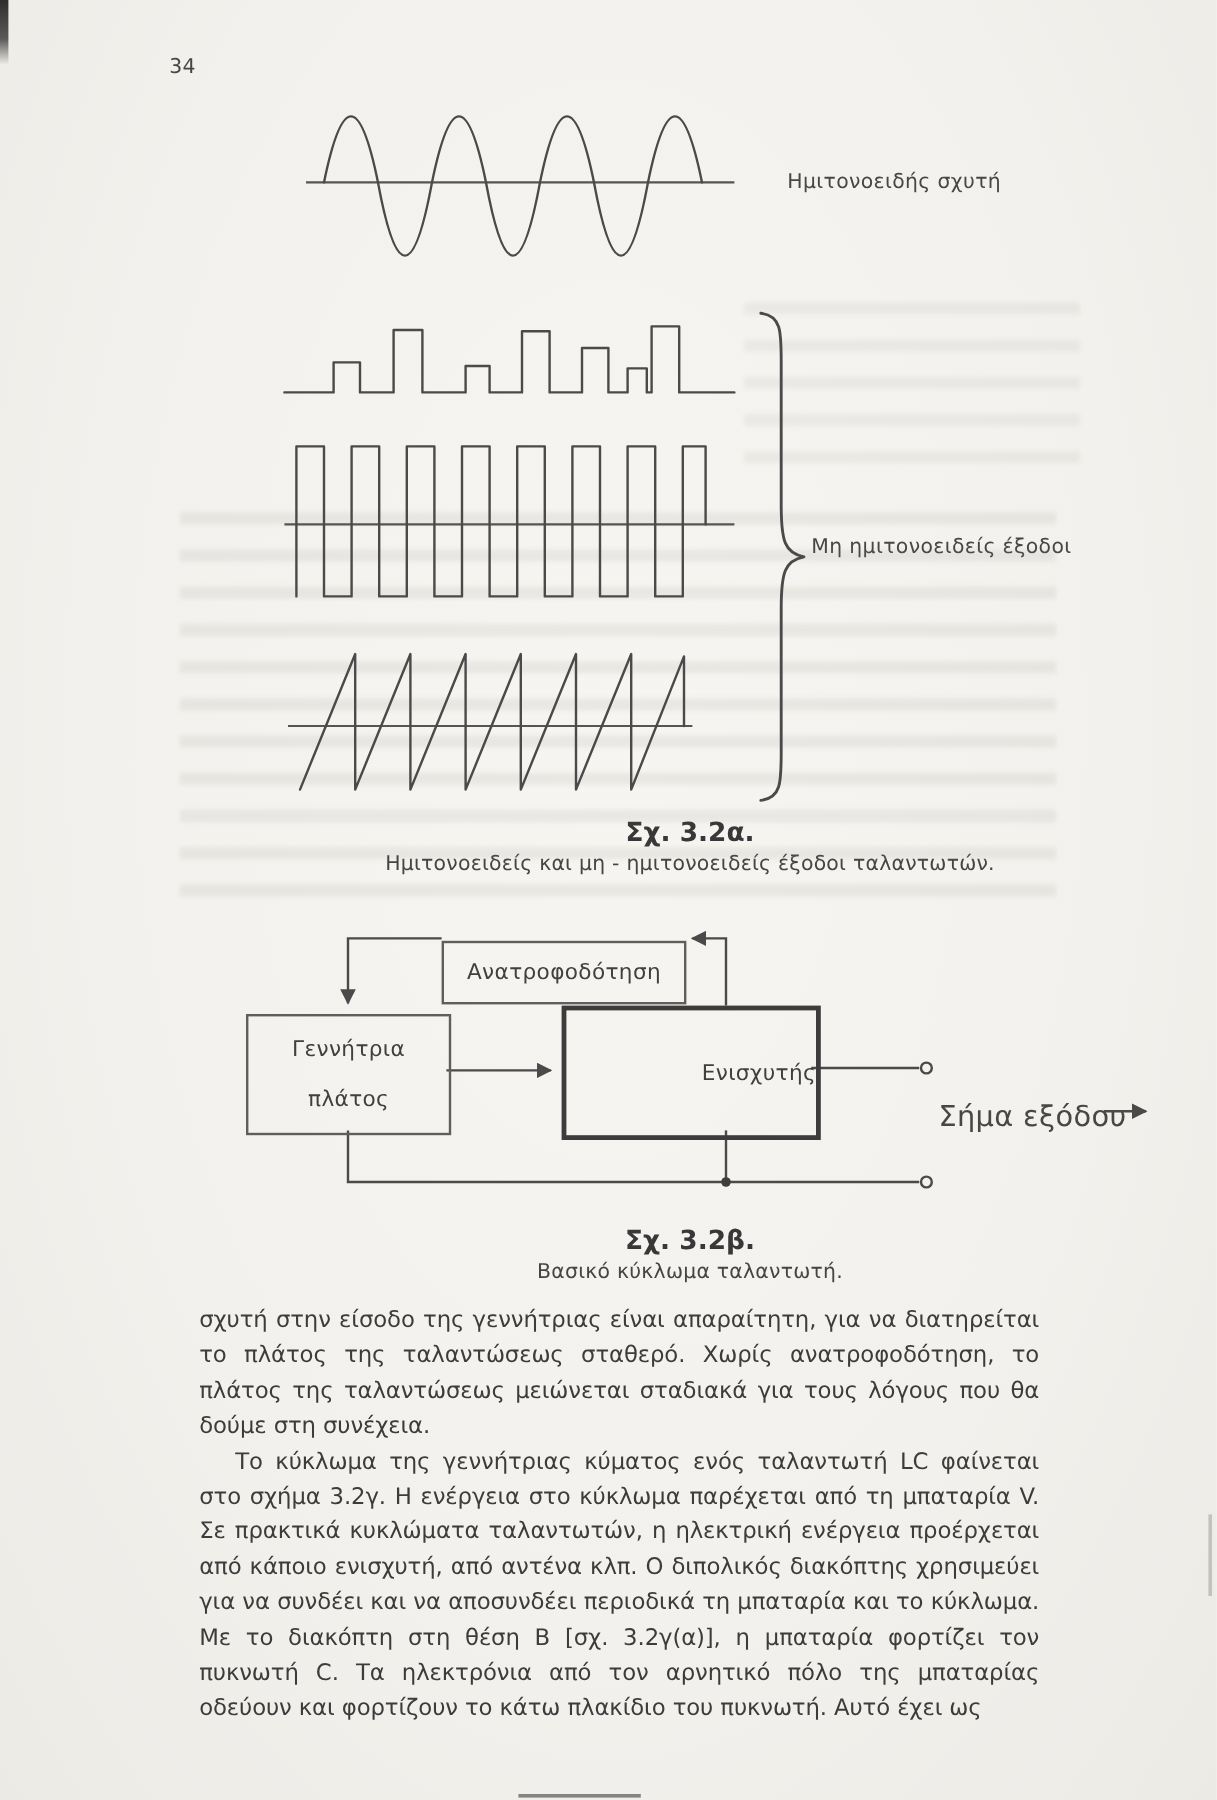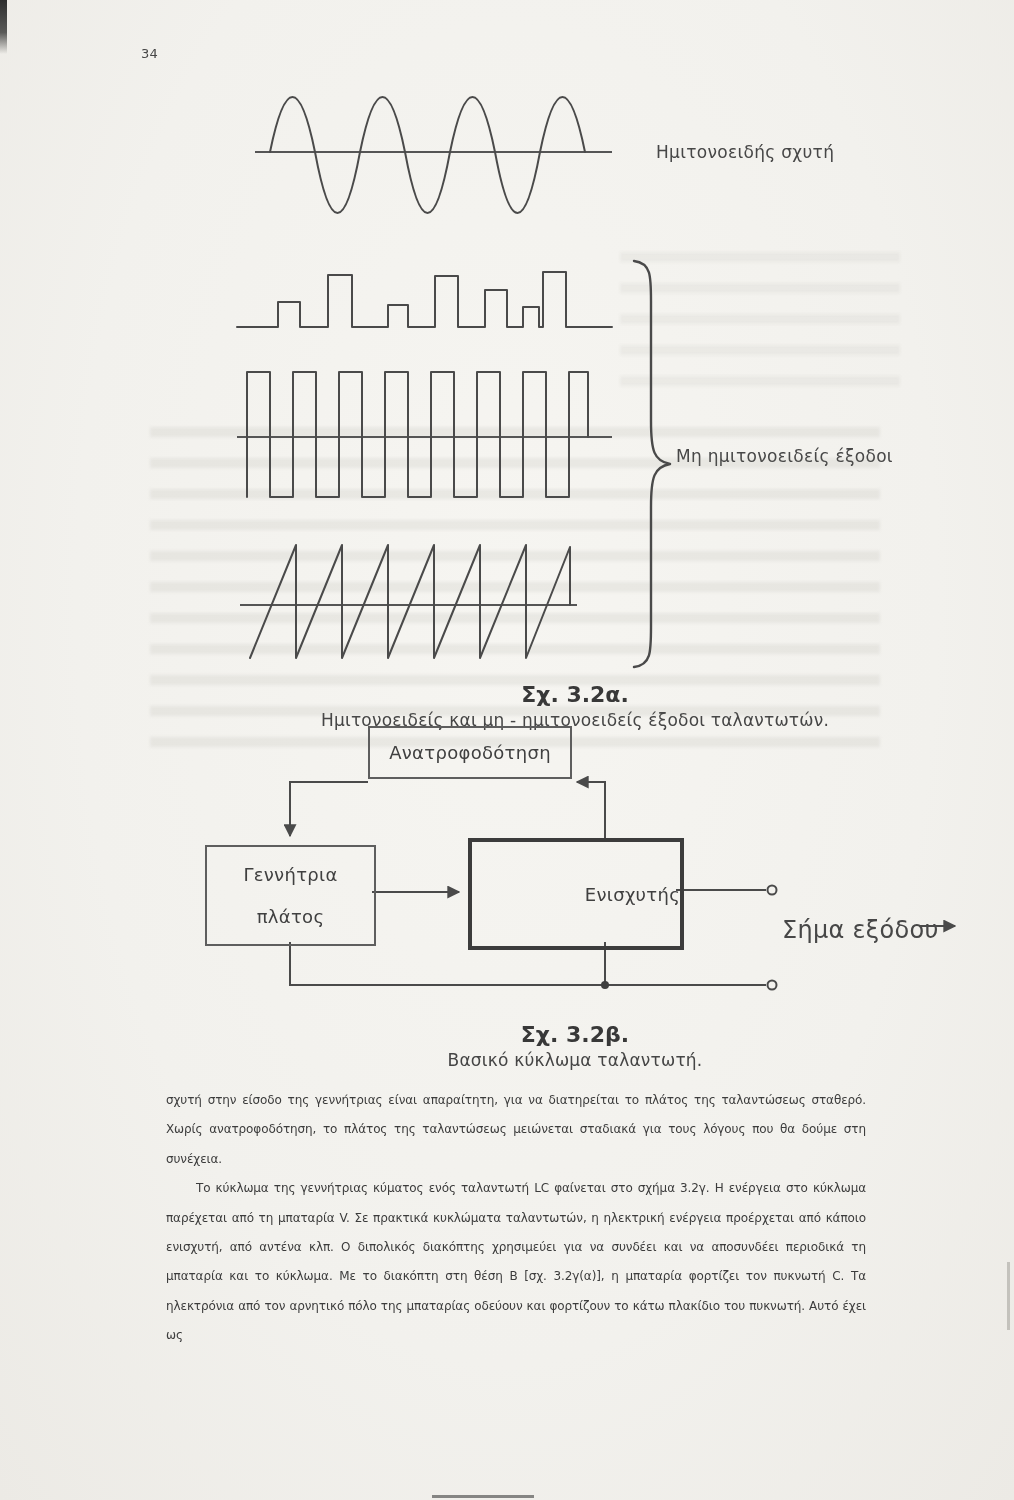--- a/index.html
+++ b/index.html
@@ -15,21 +15,21 @@
   .wire { fill:none; stroke:#4a4a4a; stroke-width:2; }
   .caption { position:absolute; width:650px; text-align:center; }
   .cap-title { font-weight:bold; font-size:22px; color:#383838; }
   .cap-text { font-size:17px; color:#454545; margin-top:3px; letter-spacing:.2px; }
   .box {
     position:absolute; border:2px solid #5e5e5e; display:flex; flex-direction:column;
     align-items:center; justify-content:center; font-size:18px; color:#404040;
     letter-spacing:.3px; text-align:center; line-height:25px; background:transparent; z-index:3;
   }
   .box.amp { border:4px solid #3c3c3c; }
-  .bodytext { position:absolute; font-size:12px; line-height:29.4px; text-align:justify; color:#3c3c3c; letter-spacing:-0.1px; }
+  .bodytext { position:absolute; font-size:19px; line-height:29.4px; text-align:justify; color:#3c3c3c; letter-spacing:-0.1px; }
   .bodytext p { margin:0; }
   .bodytext p.indent { text-indent:30px; }
   .bleed {
     position:absolute; z-index:1; filter:blur(1.6px); pointer-events:none;
     background:repeating-linear-gradient(180deg,
       transparent 0px, transparent 11px,
       rgba(128,125,118,0.10) 13px, rgba(128,125,118,0.10) 21px,
       transparent 23px, transparent 31px);
   }
   .artifact { position:absolute; z-index:4; }
@@ -41,21 +41,21 @@
 </style>
 </head>
 <body>
 
 <div class="artifact corner-tl"></div>
 <div class="artifact edge-r"></div>
 <div class="artifact bottom-mark"></div>
 <div class="bleed" style="left:150px; top:415px; width:730px; height:340px;"></div>
 <div class="bleed" style="left:620px; top:240px; width:280px; height:150px; opacity:.8;"></div>
 
-<div class="lbl" style="left:141px; top:46px; font-size:13px;">34</div>
+<div class="lbl" style="left:141px; top:46px; font-size:17px;">34</div>
 
 <svg class="fig" style="left:248px; top:84px;" width="372" height="148" viewBox="0 0 372 148">
   <line class="axis" x1="7" y1="68" x2="364" y2="68"></line>
   <path class="wave" d="M 22 68 q 22.5 -110 45 0 q 22.5 122 45 0 q 22.5 -110 45 0 q 22.5 122 45 0 q 22.5 -110 45 0 q 22.5 122 45 0 q 22.5 -110 45 0"></path>
 </svg>
 <div class="lbl" style="left:656px; top:142px;">Ημιτονοειδής σχυτή</div>
 
 <svg class="fig" style="left:230px; top:258px;" width="390" height="78" viewBox="0 0 390 78">
   <path class="wave" d="M 7 69 H 48 V 44 H 70 V 69 H 98 V 17 H 122 V 69 H 158 V 47 H 178 V 69 H 205 V 18 H 228 V 69 H 255 V 32 H 277 V 69 H 293 V 49 H 309 V 69 H 313 V 14 H 336 V 69 H 382"></path>
 </svg>
@@ -97,21 +97,21 @@
   <circle cx="592" cy="140" r="4.5" fill="none" stroke="#4a4a4a" stroke-width="2"></circle>
 
   <path class="wire" d="M 425 192 V 235"></path>
   <path class="wire" d="M 110 192 V 235 H 586"></path>
   <circle cx="425" cy="235" r="4" fill="#3f3f3f"></circle>
   <circle cx="592" cy="235" r="4.5" fill="none" stroke="#4a4a4a" stroke-width="2"></circle>
 
   <path class="wire" d="M 740 176 H 775" marker-end="url(#arr)"></path>
 </svg>
 
-<div class="box" style="left:368px; top:726px; width:200px; height:49px;">
+<div class="box" style="left:368px; top:784px; width:200px; height:49px;">
   <span>Ανατροφοδότηση</span>
 </div>
 <div class="box" style="left:205px; top:845px; width:167px; height:97px;gap:17px;">
   <span>Γεννήτρια</span>
   <span>πλάτος</span>
 </div>
 <div class="box amp" style="left:468px; top:838px; width:208px; height:104px;align-items:flex-end;">
   <span>Ενισχυτής</span>
 </div>
 

